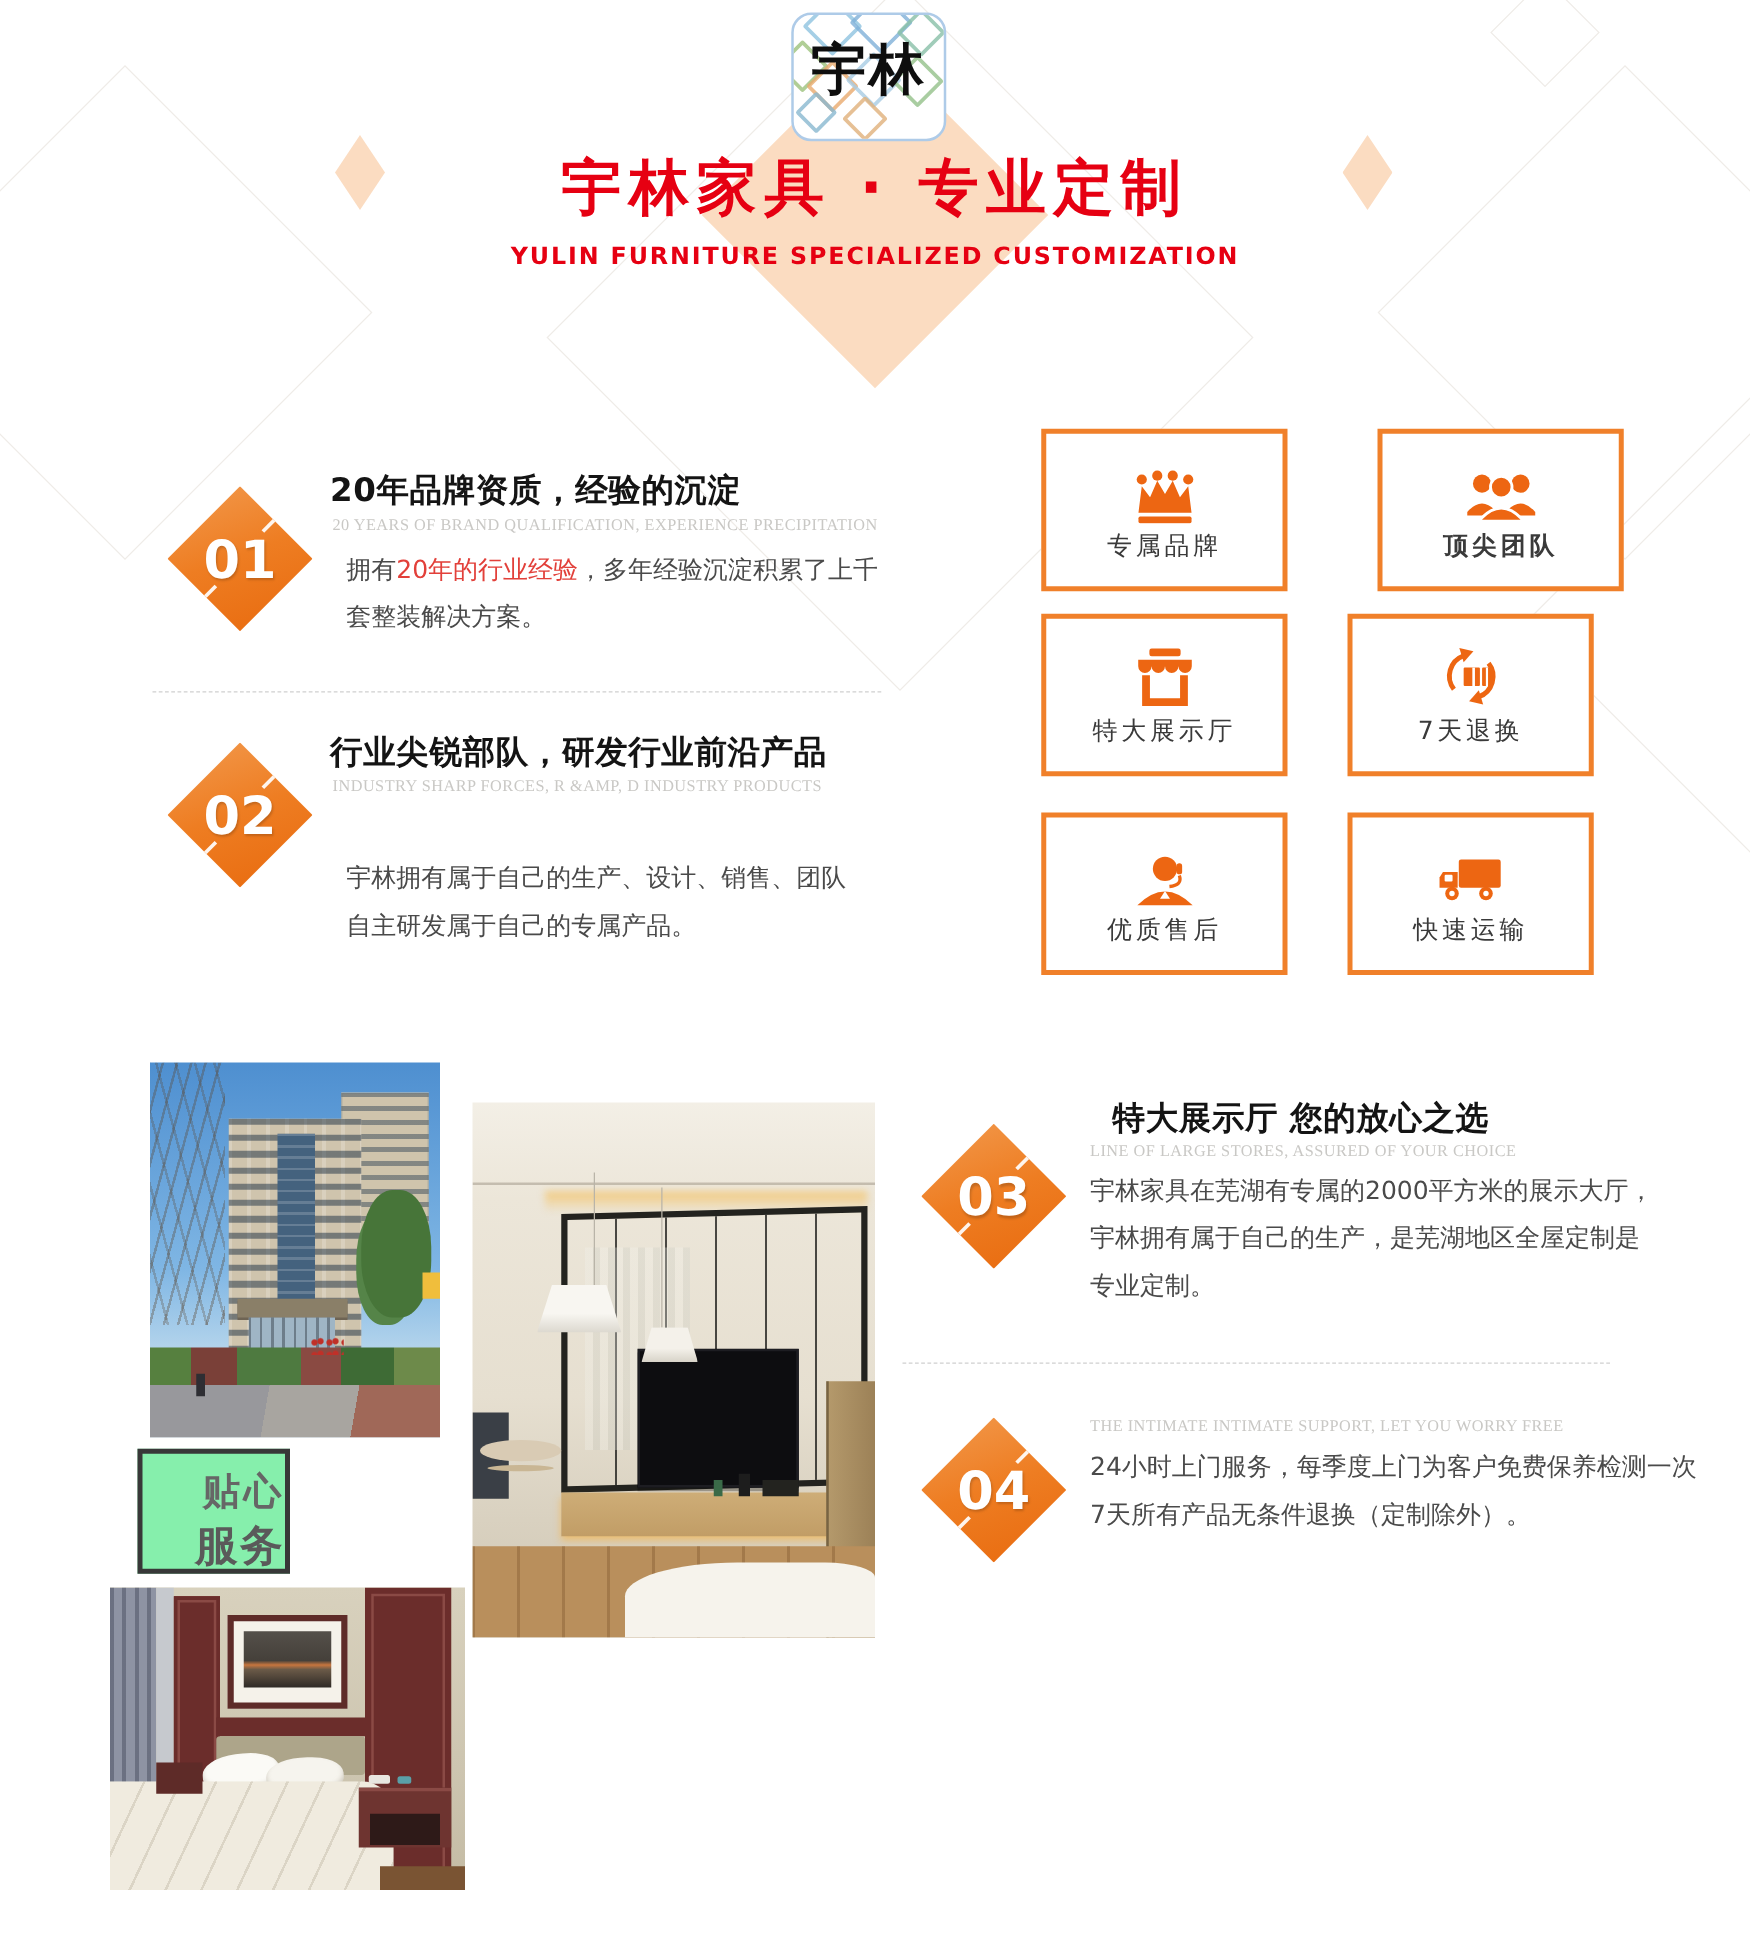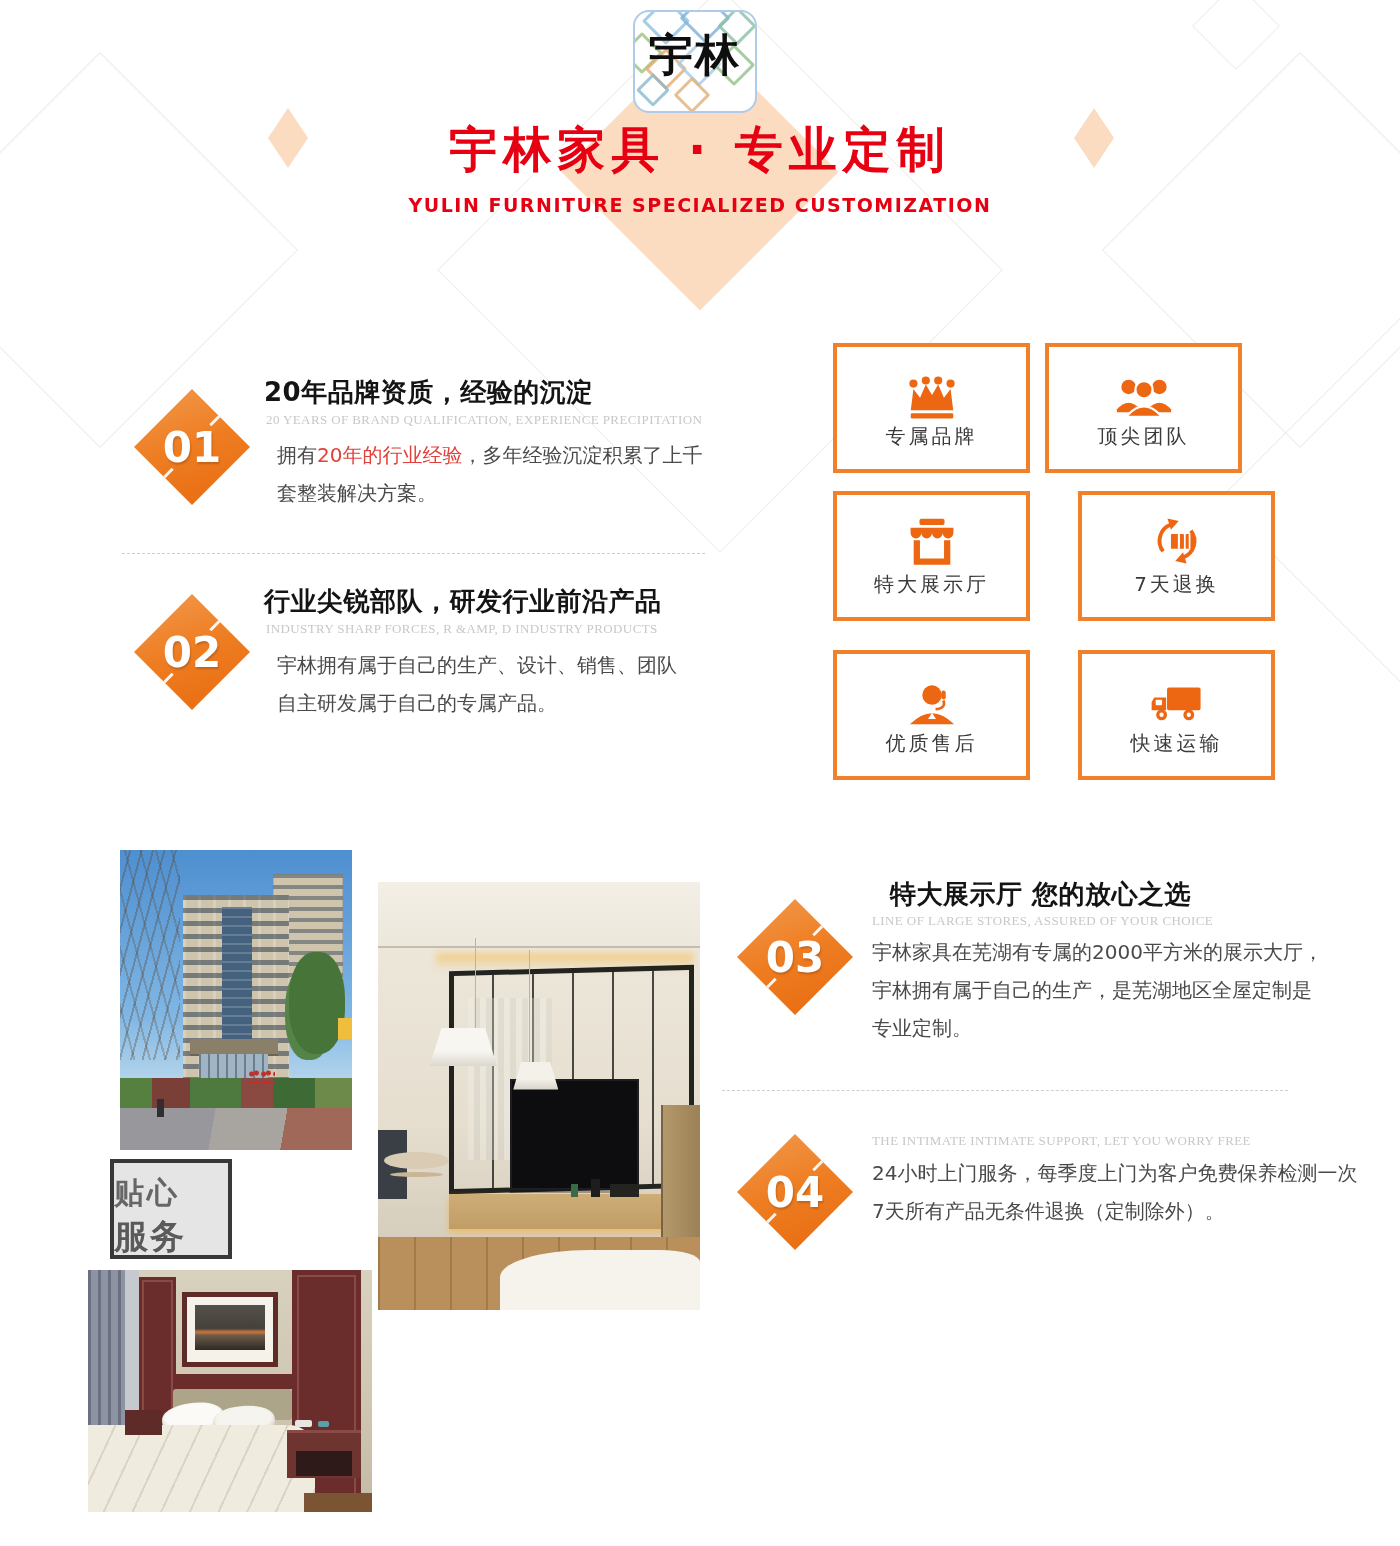--- a/index.html
+++ b/index.html
@@ -49,22 +49,22 @@
         display:flex;flex-direction:column;align-items:center;}
   .fico{height:72px;display:flex;align-items:flex-end;justify-content:center;padding-top:10px;}
   .flab{margin-top:4px;font-size:20px;color:#3a3a3a;letter-spacing:3px;}
   .ic{fill:#ed6612;}
 
   
   .photo{overflow:hidden;z-index:3;}
   .ph-el{position:absolute;}
 
   
-  .badge{left:110px;top:1159px;width:122px;height:100px;border:4px solid #383838;background:#e5e5e5;
-         z-index:3;text-align:left;color:#666;}
+  .badge{left:110px;top:1159px;width:122px;height:100px;border:4px solid #383838;background:#86efac;
+         z-index:3;text-align:right;color:#666;}
   .badge .b1{margin-top:10px;font-size:30px;letter-spacing:3px;font-weight:600;}
   .badge .b2{font-size:34px;font-weight:800;letter-spacing:2px;color:#5a5a5a;}
 </style>
 </head>
 <body>
 
 <div id="canvas">
 
   <div class="od" style="left:520px;top:70px;width:400px;height:400px;"></div>
   <div class="od" style="left:-40px;top:110px;width:280px;height:280px;"></div>
@@ -106,42 +106,42 @@
   </div>
   <div class="abs dashed" style="left:122px;top:553px;width:583px;"></div>
 
   <div class="abs dia num-dia" style="left:134px;top:594px;">
     <span class="num">02</span>
     <span class="sl sl1"></span>
     <span class="sl sl2"></span>
   </div>
   <div class="abs sec-h" style="left:264px;top:584px;">行业尖锐部队，研发行业前沿产品</div>
   <div class="abs sec-e" style="left:266px;top:621px;">INDUSTRY SHARP FORCES, R &amp;AMP, D INDUSTRY PRODUCTS</div>
-  <div class="abs sec-b" style="left:277px;top:646px;width:470px;">
+  <div class="abs sec-b" style="left:277px;top:683px;width:470px;">
     <div>宇林拥有属于自己的生产、设计、销售、团队</div>
     <div>自主研发属于自己的专属产品。</div>
   </div>
 
   <div class="abs fbox" style="left:833px;top:343px;">
     <div class="fico">
       <svg width="58" height="46" viewBox="0 0 64 52">
           <g class="ic">
         <polygon points="8,42 11,18 18.5,28 25,13 32,25 39,13 45.5,28 53,18 56,42"></polygon>
         <circle cx="11" cy="12" r="4.6"></circle>
             <circle cx="25" cy="8.5" r="4.6"></circle>
         <circle cx="39" cy="8.5" r="4.6"></circle>
             <circle cx="53" cy="12" r="4.6"></circle>
         <rect x="8" y="45.5" width="48" height="6" rx="1.5"></rect>
           </g>
         </svg>
     </div>
     <div class="flab">专属品牌</div>
   </div>
 
-  <div class="abs fbox" style="left:1045px;top:343px;">
+  <div class="abs fbox" style="left:1102px;top:343px;font-weight:bold;">
     <div class="fico">
       <svg width="58" height="46" viewBox="0 0 64 50">
           <g class="ic">
         <circle cx="15" cy="15" r="8"></circle>
             <path d="M2 40 q13 -15 26 0 v3 h-26 z"></path>
         <circle cx="49" cy="15" r="8"></circle>
             <path d="M36 40 q13 -15 26 0 v3 h-26 z"></path>
         <circle cx="32" cy="18" r="9.5" stroke="#fff" stroke-width="2.5"></circle>
         <path d="M14 46 q18 -19 36 0 v2 h-36 z" stroke="#fff" stroke-width="2.5"></path>
           </g>

